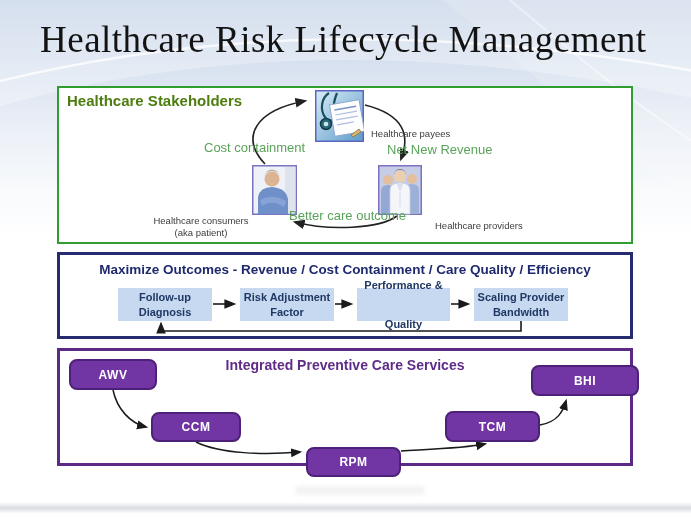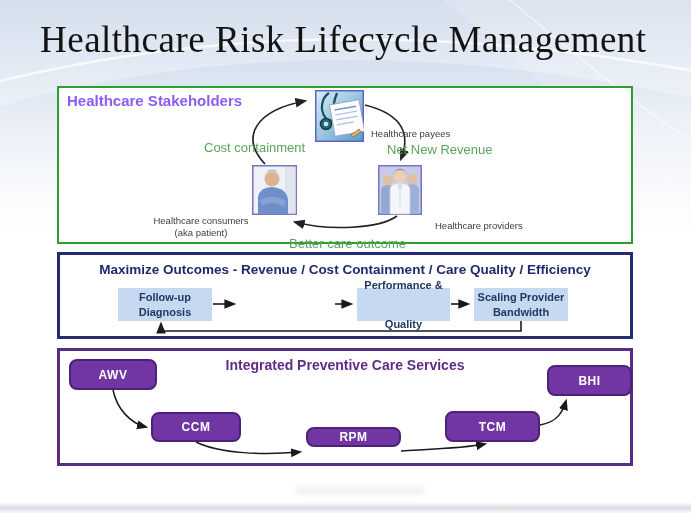--- a/index.html
+++ b/index.html
@@ -22,33 +22,33 @@
   }
 
   .sec { position: absolute; left: 57px; width: 576px; background: #ffffff; }
   .sec-stakeholders { top: 86px; height: 158px; border: 2px solid #2f9e2f; }
   .sec-outcomes     { top: 252px; height: 87px; border: 3px solid #252b6e; }
   .sec-preventive   { top: 348px; height: 118px; border: 3px solid #5b2a85; padding-left: 41px; }
 
   .sec svg.arrows { position: absolute; left: 0; top: 0; width: 100%; height: 100%; }
 
   
-  .sec1-title { position: absolute; left: 8px; top: 4px; font-size: 15px; font-weight: 700; color: #8b5cf6; }
+  .sec1-title { position: absolute; left: 8px; top: 4px; font-size: 15px; font-weight: 700; color: #4d7c0f; }
   .clipart { position: absolute; line-height: 0; }
   .clip-payees    { left: 256px; top: 2px; }
   .clip-consumers { left: 193px; top: 77px; }
   .clip-providers { left: 319px; top: 77px; }
   .node-lbl { position: absolute; font-size: 9.5px; color: #3c3c3c; line-height: 1.3; margin-top: 32px; }
   .lbl-payees    { left: 312px; top: 8px; }
   .lbl-consumers { left: 83px;  top: 95px; width: 118px; text-align: center; }
   .lbl-providers { left: 376px; top: 100px; }
   .edge-lbl { position: absolute; font-size: 13px; font-weight: 400; color: #5aa35a; white-space: nowrap; }
   .edge-cost    { left: 145px; top: 52px; }
   .edge-revenue { left: 328px; top: 54px; }
-  .edge-outcome { left: 230px; top: 148px; }
+  .edge-outcome { left: 230px; top: 120px; }
 
   
   .sec2-title { position: absolute; left: 0; right: 0; top: 7px; text-align: center;
     font-size: 13.5px; font-weight: 700; color: #1f2a6e; white-space: nowrap; }
   .step { position: absolute; top: 33px; height: 33px; background: #c6d9f0;
     color: #1f3864; font-size: 11px; font-weight: 600; line-height: 1.3;
     display: flex; flex-direction: column; align-items: center; justify-content: center; text-align: center; }
   .step span { display: block; }
   .step-1 { left: 58px;  width: 94px; }
   .step-2 { left: 180px; width: 94px; }
@@ -56,23 +56,23 @@
   .step-4 { left: 414px; width: 94px; text-align: center; }
 
   
   .sec3-title { position: absolute; left: 0; right: 0; top: 6px; text-align: center;
     font-size: 14px; font-weight: 700; color: #5e2c88; }
   .svc { position: absolute; background: #7136a3; border: 2px solid #4e2178; border-radius: 8px;
     color: #ffffff; font-size: 12px; font-weight: 700; letter-spacing: 0.5px;
     display: flex; align-items: center; justify-content: center; }
   .svc-awv { left: 9px;   top: 8px;  width: 88px; height: 31px; }
   .svc-ccm { left: 91px;  top: 61px; width: 90px; height: 30px; }
-  .svc-rpm { left: 246px; top: 76px; width: 95px; height: 20px; }
+  .svc-rpm { left: 246px; top: 96px; width: 95px; height: 30px; }
   .svc-tcm { left: 385px; top: 60px; width: 95px; height: 31px; }
-  .svc-bhi { left: 471px; top: 14px; width: 85px; height: 31px; margin-left: 16px; }
+  .svc-bhi { left: 471px; top: 14px; width: 108px; height: 31px; }
 
   .bottom-band { position: absolute; left: 0; top: 502px; width: 691px; height: 11px;
     background: linear-gradient(to bottom, rgba(230,232,236,0) 0%, #dadce1 55%, #fbfbfb 100%); }
   .faint-watermark { position: absolute; left: 295px; top: 486px; width: 130px; height: 9px;
     background: rgba(190,190,195,0.18); filter: blur(2px); border-radius: 4px; }
 </style>
 </head>
 <body>
 
 <div class="slide">
@@ -174,20 +174,24 @@
       <line x1="153" y1="49" x2="174" y2="49" stroke="#1a1a1a" stroke-width="1.6" marker-end="url(#ah2)"></line>
       <line x1="275" y1="49" x2="291" y2="49" stroke="#1a1a1a" stroke-width="1.6" marker-end="url(#ah2)"></line>
       <line x1="391" y1="49" x2="408" y2="49" stroke="#1a1a1a" stroke-width="1.6" marker-end="url(#ah2)"></line>
       <polyline points="461,66 461,76 101,76 101,69" fill="none" stroke="#1a1a1a" stroke-width="1.6" marker-end="url(#ah2)"></polyline>
     </svg>
 
     <div class="step step-1">
       <span>Follow-up</span>
       <span>Diagnosis</span>
     </div>
+    <div class="step step-2">
+      <span>Risk Adjustment</span>
+      <span>Factor</span>
+    </div>
     <div class="step step-3">
       <span>Performance &amp;</span>
       <span>Quality</span>
     </div>
     <div class="step step-4">
       <span>Scaling Provider</span>
       <span>Bandwidth</span>
     </div>
   </section>
 

